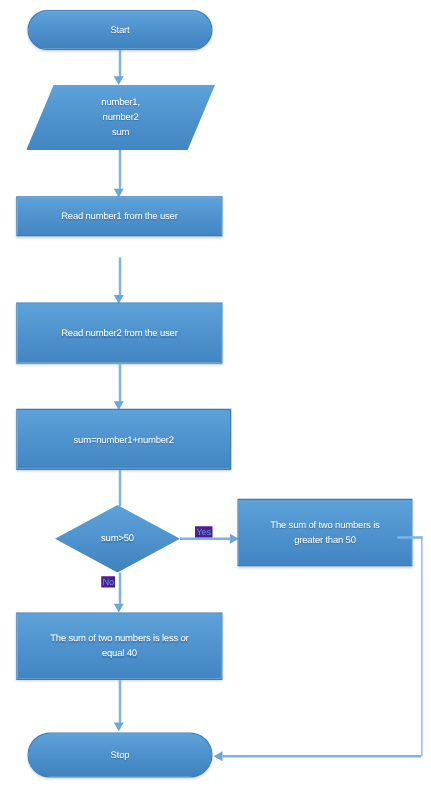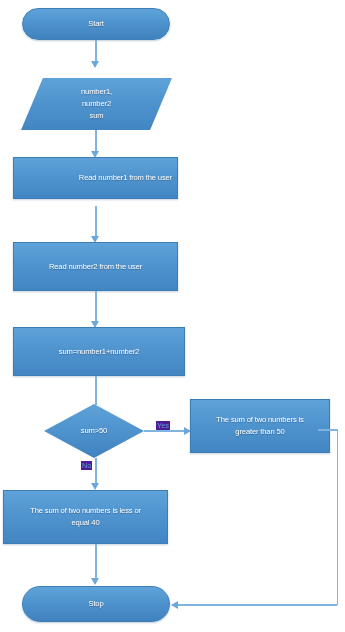--- a/index.html
+++ b/index.html
@@ -52,21 +52,20 @@
     background: linear-gradient(to bottom, #5ea2d9 0%, #4f93ce 50%, #4186c2 100%);
     border: 1px solid #3e7cb4;
     box-shadow: 0 1px 2px rgba(60,100,140,0.30);
   }
 
   
   .io {
     background: transparent;
     border: none;
     box-shadow: none;
-    margin-top: 10px;
   }
   .io .shape {
     position: absolute;
     left: 0; top: 0; right: 0; bottom: 0;
     background: linear-gradient(to bottom, #5ea2d9 0%, #4f93ce 50%, #4186c2 100%);
     -webkit-clip-path: polygon(14.5% 0, 100% 0, 85.5% 100%, 0 100%);
     clip-path: polygon(14.5% 0, 100% 0, 85.5% 100%, 0 100%);
     z-index: 1;
   }
 
@@ -140,21 +139,21 @@
     <span class="label">
       <span>number1,</span><br>
       <span>number2</span><br>
       <span>sum</span>
     </span>
   </div>
 
   <div class="conn v" style="left:95px; top:120px; height:33px;"></div>
   <div class="arrow down" style="left:91.3px; top:151px;"></div>
 
-  <div class="node process" style="left:13px; top:157px; width:165px; height:42px;justify-content:flex-end;">
+  <div class="node process" style="left:13px; top:157px; width:165px; height:32px;">
     <span class="label">Read  number1 from the user</span>
   </div>
 
   <div class="conn v" style="left:95px; top:206px; height:33px;"></div>
   <div class="arrow down" style="left:91.3px; top:236px;"></div>
 
   <div class="node process" style="left:13px; top:242px; width:165px; height:49px;">
     <span class="label">Read number2 from the user</span>
   </div>
 
@@ -185,21 +184,21 @@
 
   <div class="conn h" style="left:318px; top:429px; width:20px;"></div>
   <div class="conn v" style="left:336.5px; top:429px; height:176px;"></div>
   <div class="conn h" style="left:178px; top:604px; width:158.5px;"></div>
   <div class="arrow left" style="left:171px; top:600.5px;"></div>
 
   <div class="conn v" style="left:95px; top:458px; height:27px;"></div>
   <div class="arrow down" style="left:91.3px; top:483px;"></div>
   <div class="edge-label" style="left:81px; top:461px;">No</div>
 
-  <div class="node process" style="left:3px; top:490px; width:165px; height:54px;">
+  <div class="node process" style="left:13px; top:490px; width:165px; height:54px;">
     <span class="label">
       <span>The sum of two numbers is less or</span><br>
       <span>equal 40</span>
     </span>
   </div>
 
   <div class="conn v" style="left:95px; top:544px; height:36px;"></div>
   <div class="arrow down" style="left:91.3px; top:578px;"></div>
 
   <div class="node terminator" style="left:22px; top:586px; width:148px; height:36px;">

